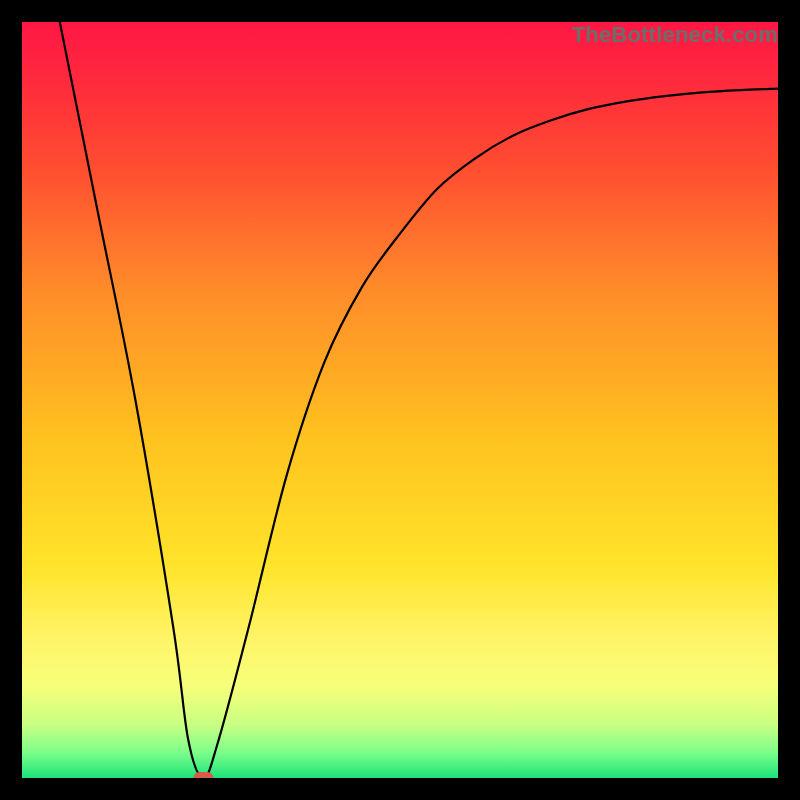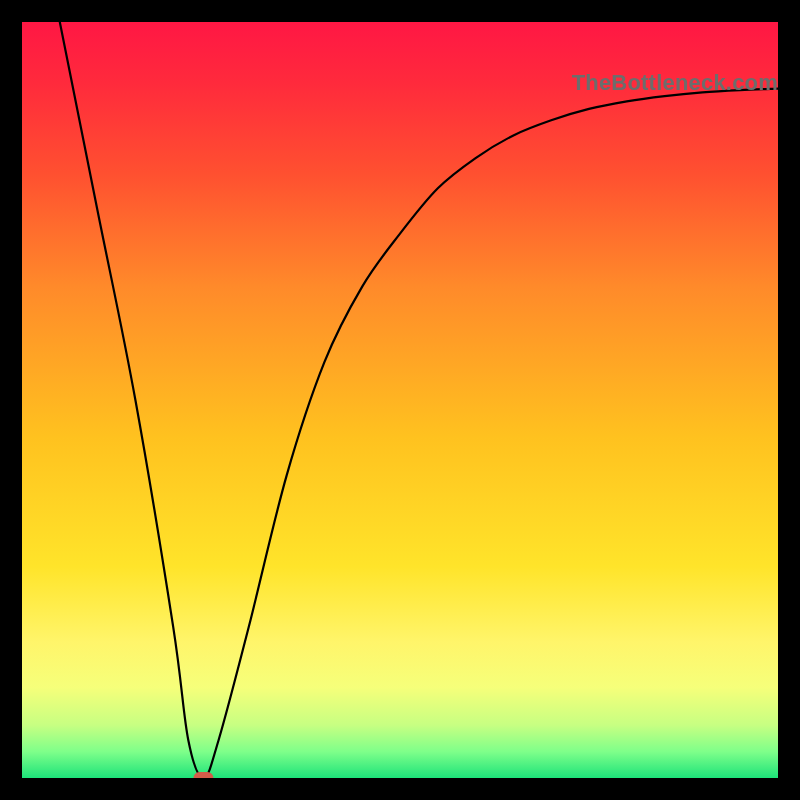--- a/index.html
+++ b/index.html
@@ -28,21 +28,20 @@
   }
   .watermark {
     position: absolute;
     top: 22px;
     right: 22px;
     font-family: Arial, Helvetica, sans-serif;
     font-size: 22px;
     font-weight: 600;
     color: #6d6d6c;
     letter-spacing: 0.2px;
-    margin-top: 48px;
   }
 </style>
 </head>
 <body>
 
 <div class="frame">
   <div class="plot">
     <svg id="svg" width="756" height="756" viewBox="0 0 756 756">
       <defs>
         <linearGradient id="bg" x1="0" y1="0" x2="0" y2="1">

